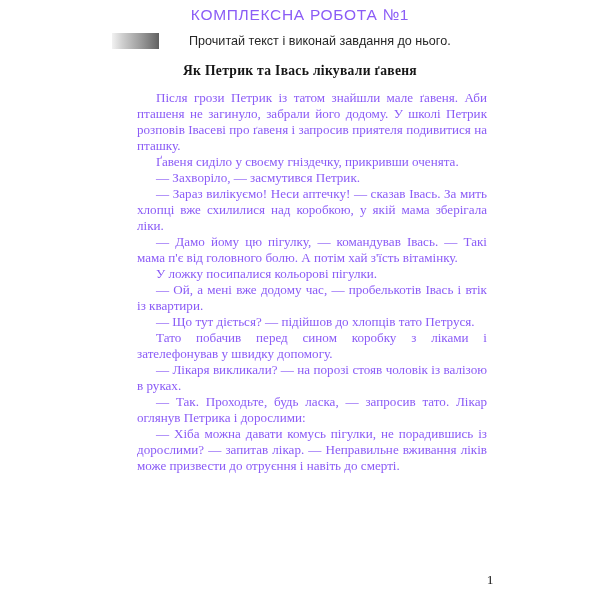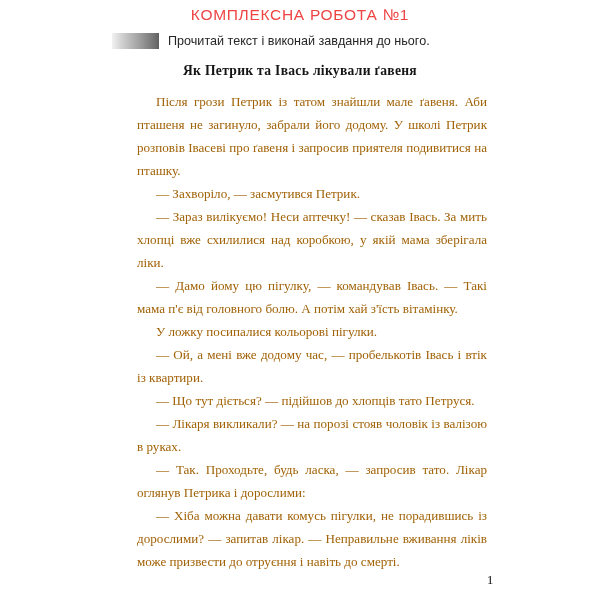--- a/index.html
+++ b/index.html
@@ -23,40 +23,40 @@
   .page-title {
     position: absolute;
     top: 6px;
     left: 0;
     width: 600px;
     text-align: center;
     font-family: "Liberation Sans", sans-serif;
     font-size: 15.5px;
     font-weight: 400;
     letter-spacing: 0.7px;
-    color: #ef4444;
+    color: #8b5cf6;
     white-space: nowrap;
   }
   .task-row {
     position: absolute;
     top: 32px;
     left: 112px;
     width: 380px;
     height: 18px;
     display: flex;
     align-items: center;
   }
   .task-marker {
     width: 47px;
     height: 16px;
     background: linear-gradient(to right, #f2f2f2 0%, #cfcfcf 22%, #9a9a9a 62%, #6e6e6e 92%, #5f5f5f 100%);
     flex: 0 0 auto;
   }
   .task-text {
-    margin-left: 9px;
+    margin-left: 30px;
     font-family: "Liberation Sans", sans-serif;
     font-size: 12.6px;
     color: #262626;
     white-space: nowrap;
   }
   .story-title {
     position: absolute;
     top: 63px;
     left: 0;
     width: 600px;
@@ -68,24 +68,24 @@
     color: #151515;
     white-space: nowrap;
   }
   .body-text {
     position: absolute;
     top: 90px;
     left: 137px;
     width: 350px;
     font-family: "Liberation Serif", serif;
     font-size: 13.1px;
-    line-height: 23px;
+    line-height: 16px;
     text-align: justify;
     text-justify: inter-word;
-    color: #a16207;
+    color: #8b5cf6;
     hyphens: manual;
   }
   .body-text p {
     margin: 0;
     text-indent: 19px;
   }
   .page-number {
     position: absolute;
     top: 572px;
     left: 470px;
@@ -105,26 +105,28 @@
 
   <div class="task-row">
     <div class="task-marker"></div>
     <div class="task-text">Прочитай текст і виконай завдання до нього.</div>
   </div>
 
   <div class="story-title">Як Петрик та Івась лікували ґавеня</div>
 
   <div class="body-text">
     <p>Після грози Петрик із татом знайшли мале ґавеня. Аби пташеня не загинуло, забрали його додому. У школі Петрик розповів Івасеві про ґавеня і запросив приятеля подивитися на пташку.</p>
+    <p>Ґавеня сиділо у своєму гніздечку, прикривши оченята.</p>
     <p>— Захворіло, — засмутився Петрик.</p>
     <p>— Зараз вилікуємо! Неси аптечку! — сказав Івась. За мить хлопці вже схилилися над коробкою, у якій мама зберігала ліки.</p>
     <p>— Дамо йому цю пігулку, — командував Івась. — Такі мама п'є від головного болю. А потім хай з'їсть вітамінку.</p>
     <p>У ложку посипалися кольорові пігулки.</p>
     <p>— Ой, а мені вже додому час, — пробелькотів Івась і втік із квартири.</p>
     <p>— Що тут діється? — підійшов до хлопців тато Петруся.</p>
+    <p>Тато побачив перед сином коробку з ліками і зателефонував у швидку допомогу.</p>
     <p>— Лікаря викликали? — на порозі стояв чоловік із валізою в руках.</p>
     <p>— Так. Проходьте, будь ласка, — запросив тато. Лікар оглянув Петрика і дорослими:</p>
     <p>— Хіба можна давати комусь пігулки, не порадившись із дорослими? — запитав лікар. — Неправильне вживання ліків може призвести до отруєння і навіть до смерті.</p>
   </div>
 
   <div class="page-number">1</div>
 
 </div>
 
 </body></html>

